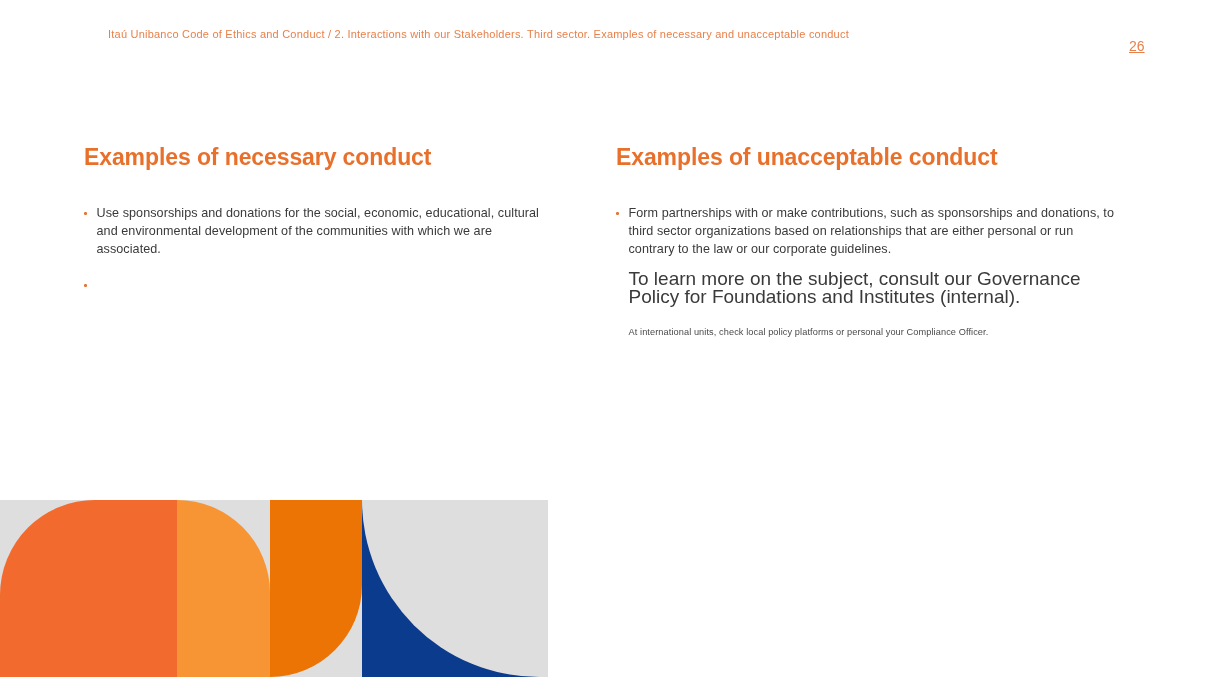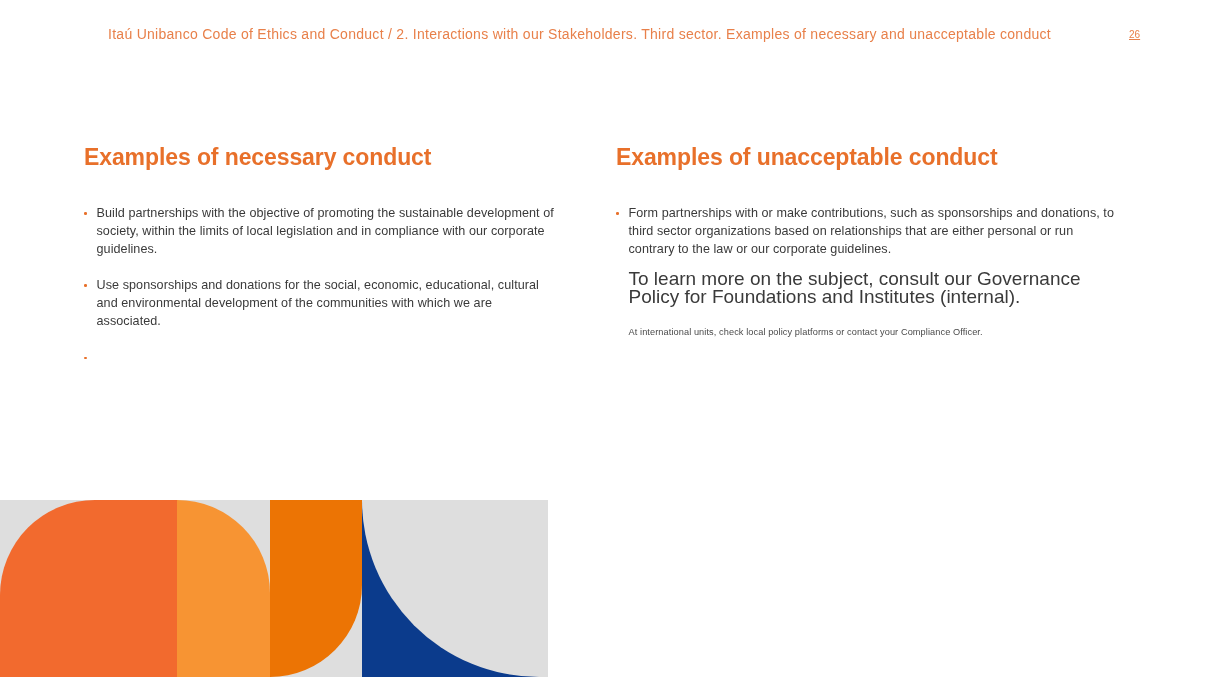--- a/index.html
+++ b/index.html
@@ -18,34 +18,34 @@
   
   .header {
     position:absolute;
     top:28px; left:84px;
     width:1050px;
     display:flex;
     align-items:flex-start;
     justify-content:space-between;
   }
   .breadcrumb {
-    font-size:14px;
+    font-size:11px;
     line-height:13px;
     letter-spacing:0.02em;
     color:#E8804A;
     white-space:nowrap;
     padding-left:24px;
   }
   .page-number {
-    font-size:10px;
+    font-size:14px;
     line-height:13px;
     color:#E8804A;
     position:absolute;
     left:1045px;
-    top:0;
+    top:12px;
     text-decoration:underline;
   }
 
   
   .columns {
     position:absolute;
     top:143px;
     left:0;
     width:1210px;
   }
@@ -153,44 +153,40 @@
   </div>
 
   <div class="columns">
 
     <div class="col col-left">
       <div class="col-title">Examples of necessary conduct</div>
 
       <div class="bullets">
         <div class="bullet">
           <span class="dot"></span>
-          <span>Build partnerships with the objective of promoting the sustainable development of society, within the limits of local legislation and in compliance with our corporate guidelines.</span>
-        </div>
-        <div class="bullet">
-          <span class="dot"></span>
           <span>Use sponsorships and donations for the social, economic, educational, cultural and environmental development of the communities with which we are associated.</span>
         </div>
         <div class="bullet">
           <span class="dot"></span>
         </div>
       </div>
     </div>
 
     <div class="col col-right">
       <div class="col-title">Examples of unacceptable conduct</div>
 
       <div class="bullets">
         <div class="bullet">
           <span class="dot"></span>
           <span>Form partnerships with or make contributions, such as sponsorships and donations, to third sector organizations based on relationships that are either personal or run contrary to the law or our corporate guidelines.</span>
         </div>
 
         <div class="note">To learn more on the subject, consult our Governance Policy for Foundations and Institutes (internal).</div>
 
-        <div class="footnote">At international units, check local policy platforms or contact your Compliance Officer.</div>
+        <div class="footnote">At international units, check local policy platforms or personal your Compliance Officer.</div>
       </div>
     </div>
 
   </div>
 
   <div class="graphic">
     <div class="band band-1"></div>
     <div class="band band-2"></div>
     <div class="band band-3"></div>
     <div class="band band-4"></div>

